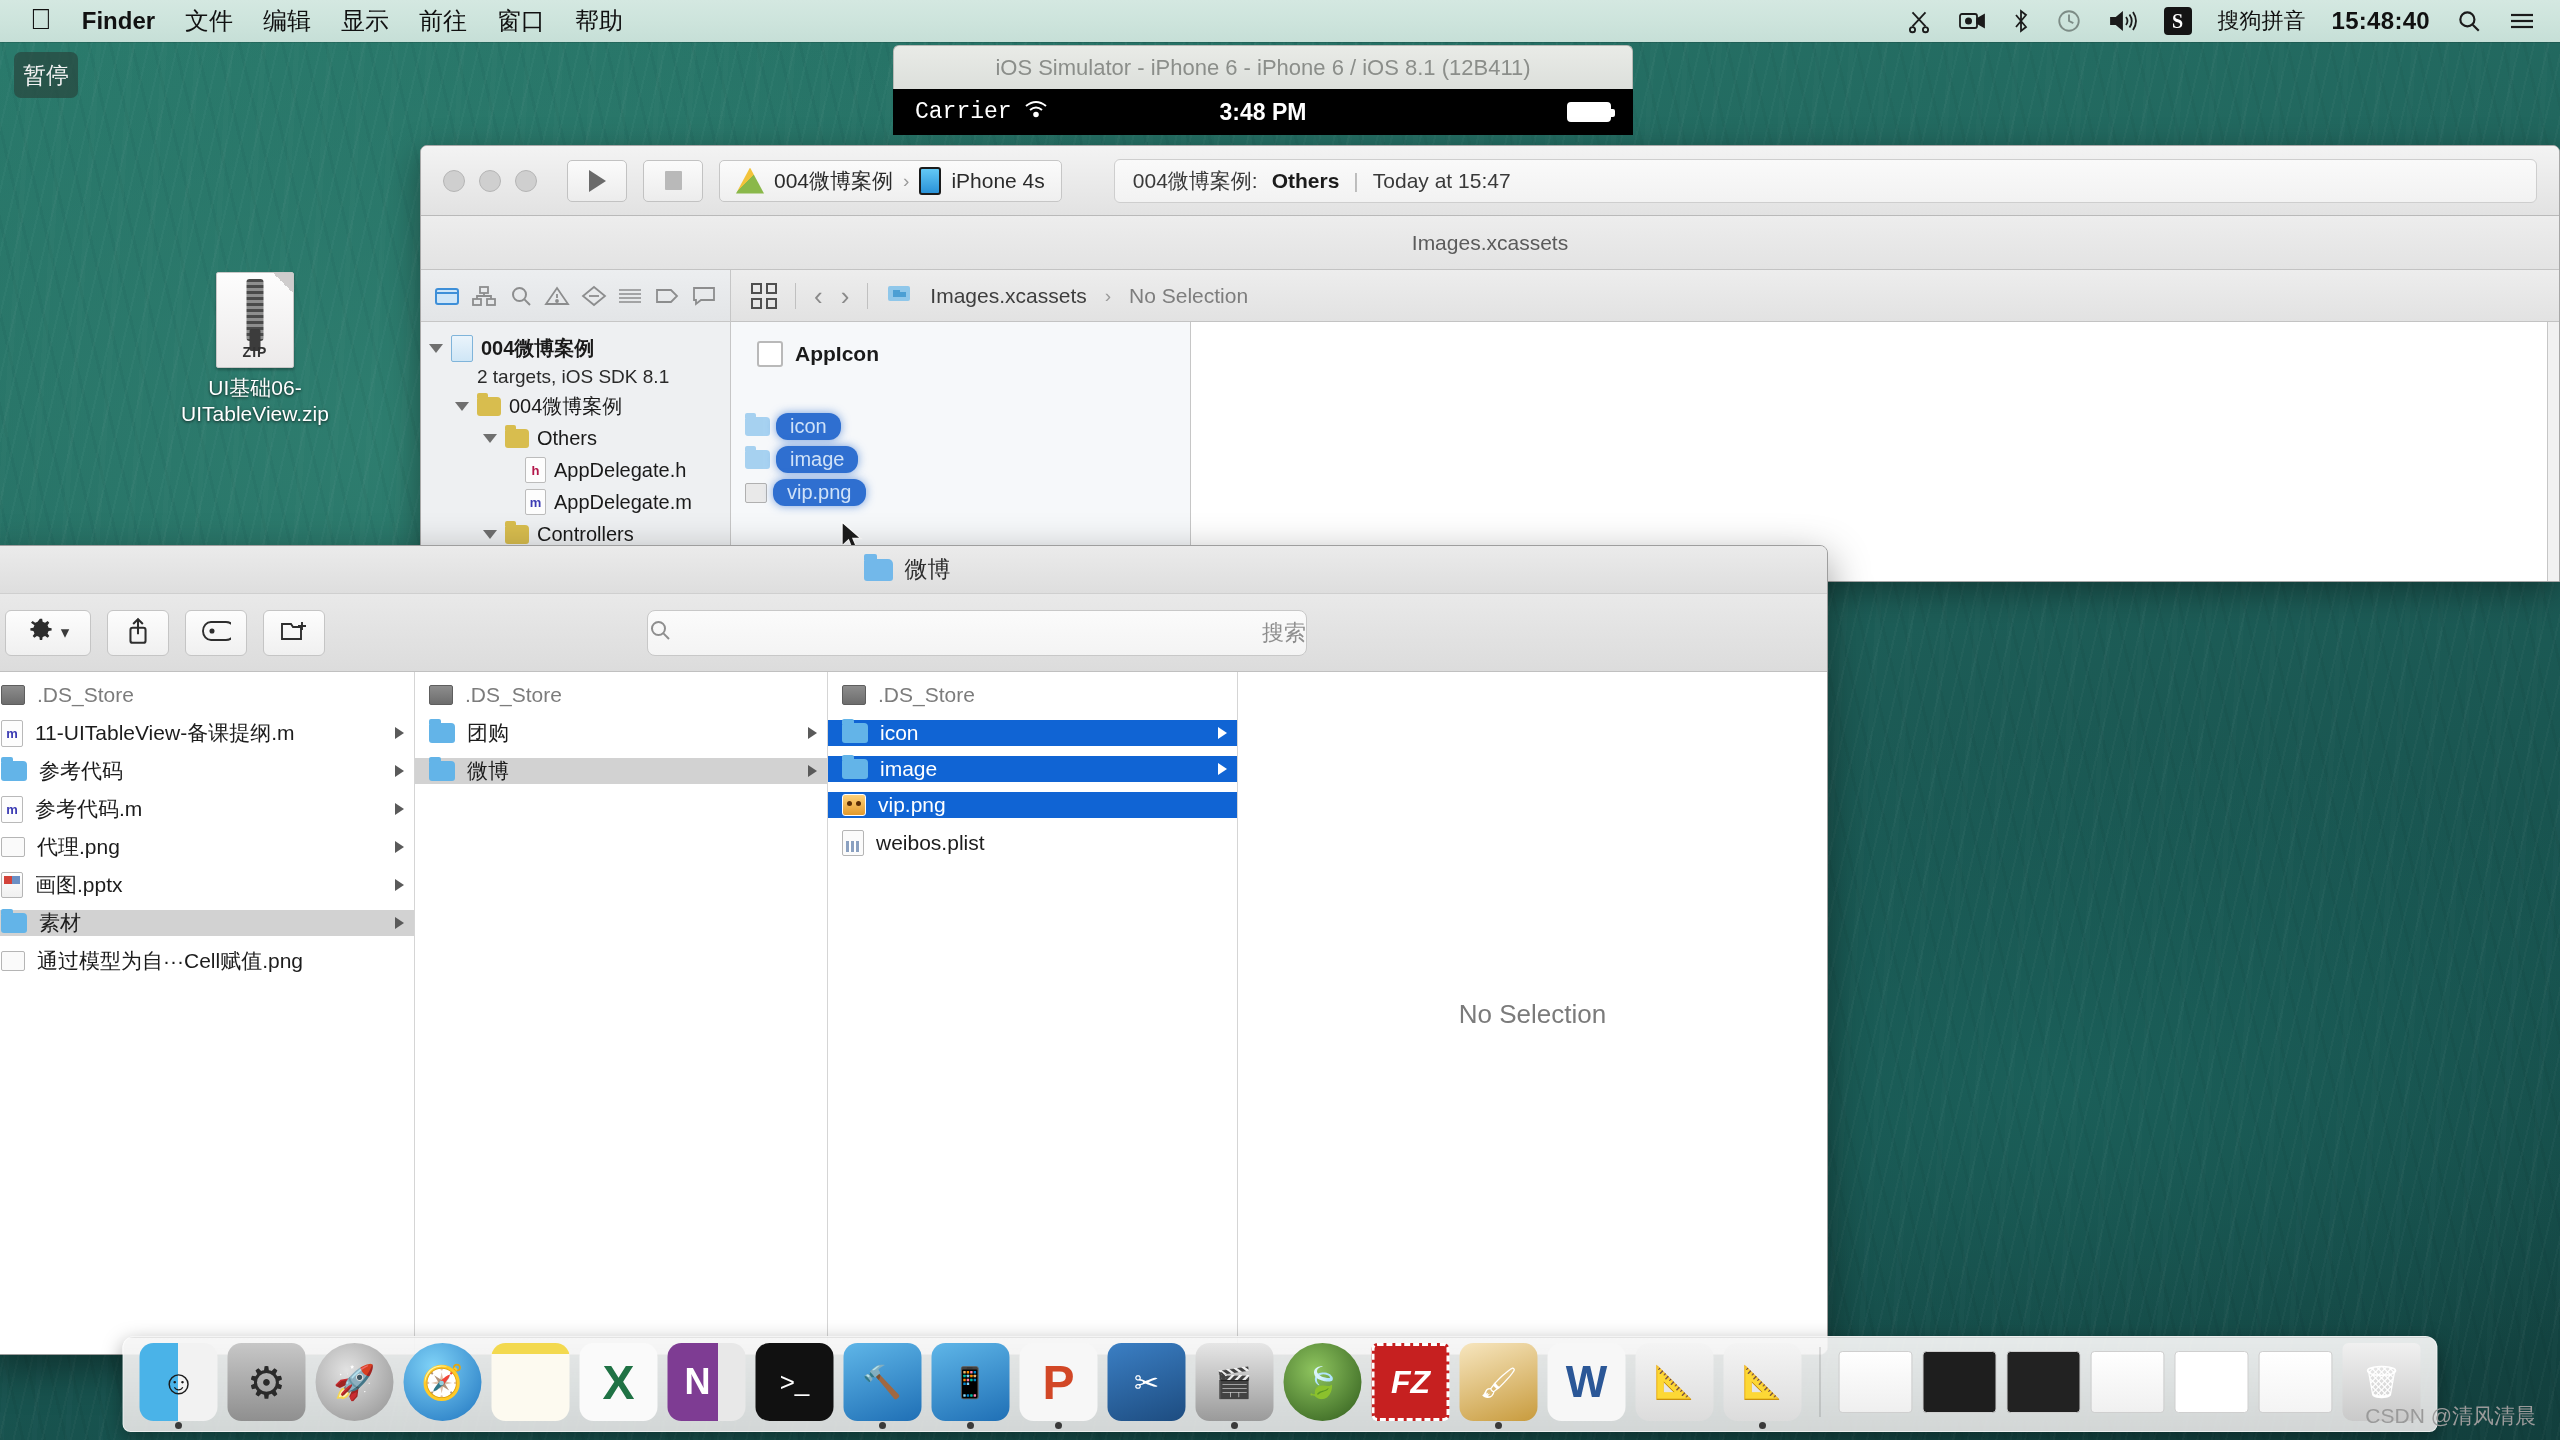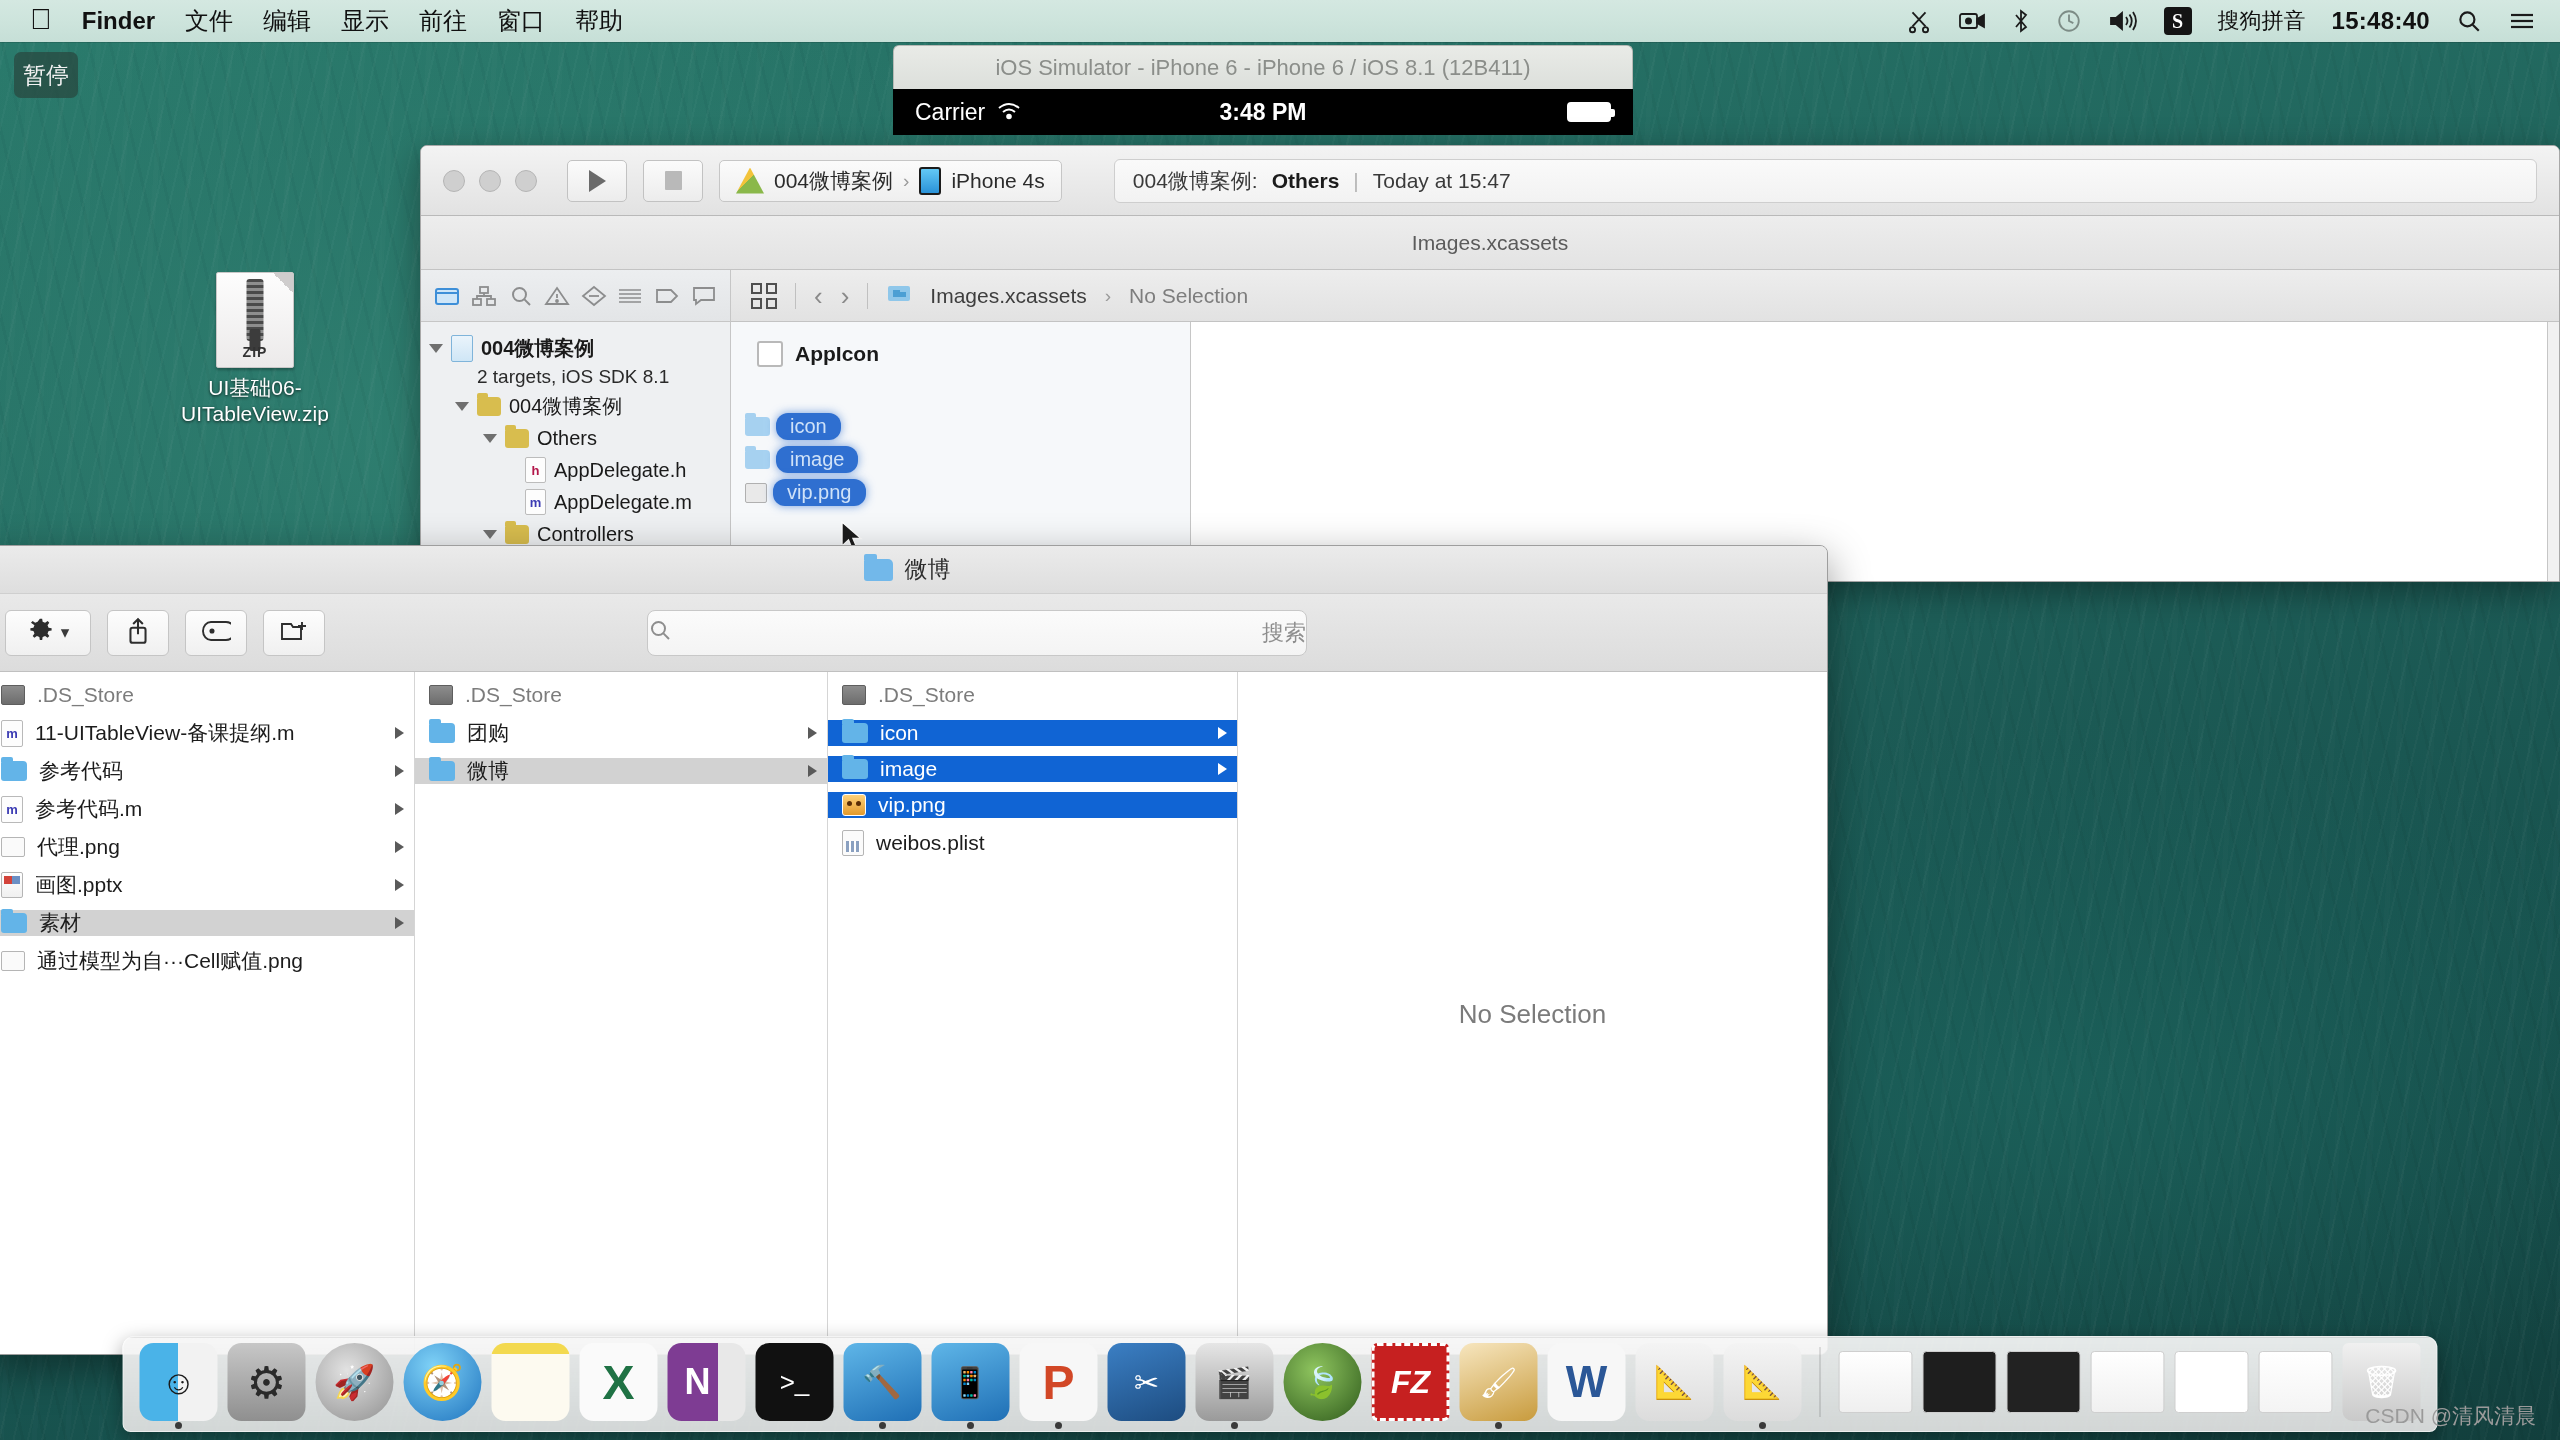--- a/index.html
+++ b/index.html
@@ -96,21 +96,21 @@
   .sim-titlebar{
     height:44px;background:linear-gradient(180deg,#e9ebe7,#dcdfdb);
     border:1px solid #b6b9b5;border-bottom:none;border-radius:6px 6px 0 0;
     display:flex;align-items:center;justify-content:center;
     color:#8b8e8a;font-size:22px;
   }
   .sim-statusbar{
     height:46px;background:#000;display:flex;align-items:center;
     padding:0 22px;color:#fff;font-size:23px;position:relative;
   }
-  .sim-carrier{display:flex;align-items:center;gap:12px;}
+  .sim-carrier{display:flex;align-items:center;gap:12px;font-family:Liberation Mono, monospace;}
   .sim-time{position:absolute;left:0;right:0;text-align:center;font-weight:600;}
   .sim-battery{
     margin-left:auto;width:44px;height:20px;border:2px solid #fff;border-radius:4px;
     position:relative;background:#fff;
   }
   .sim-battery::after{
     content:"";position:absolute;right:-6px;top:5px;width:4px;height:8px;background:#fff;border-radius:0 2px 2px 0;
   }
 
   

